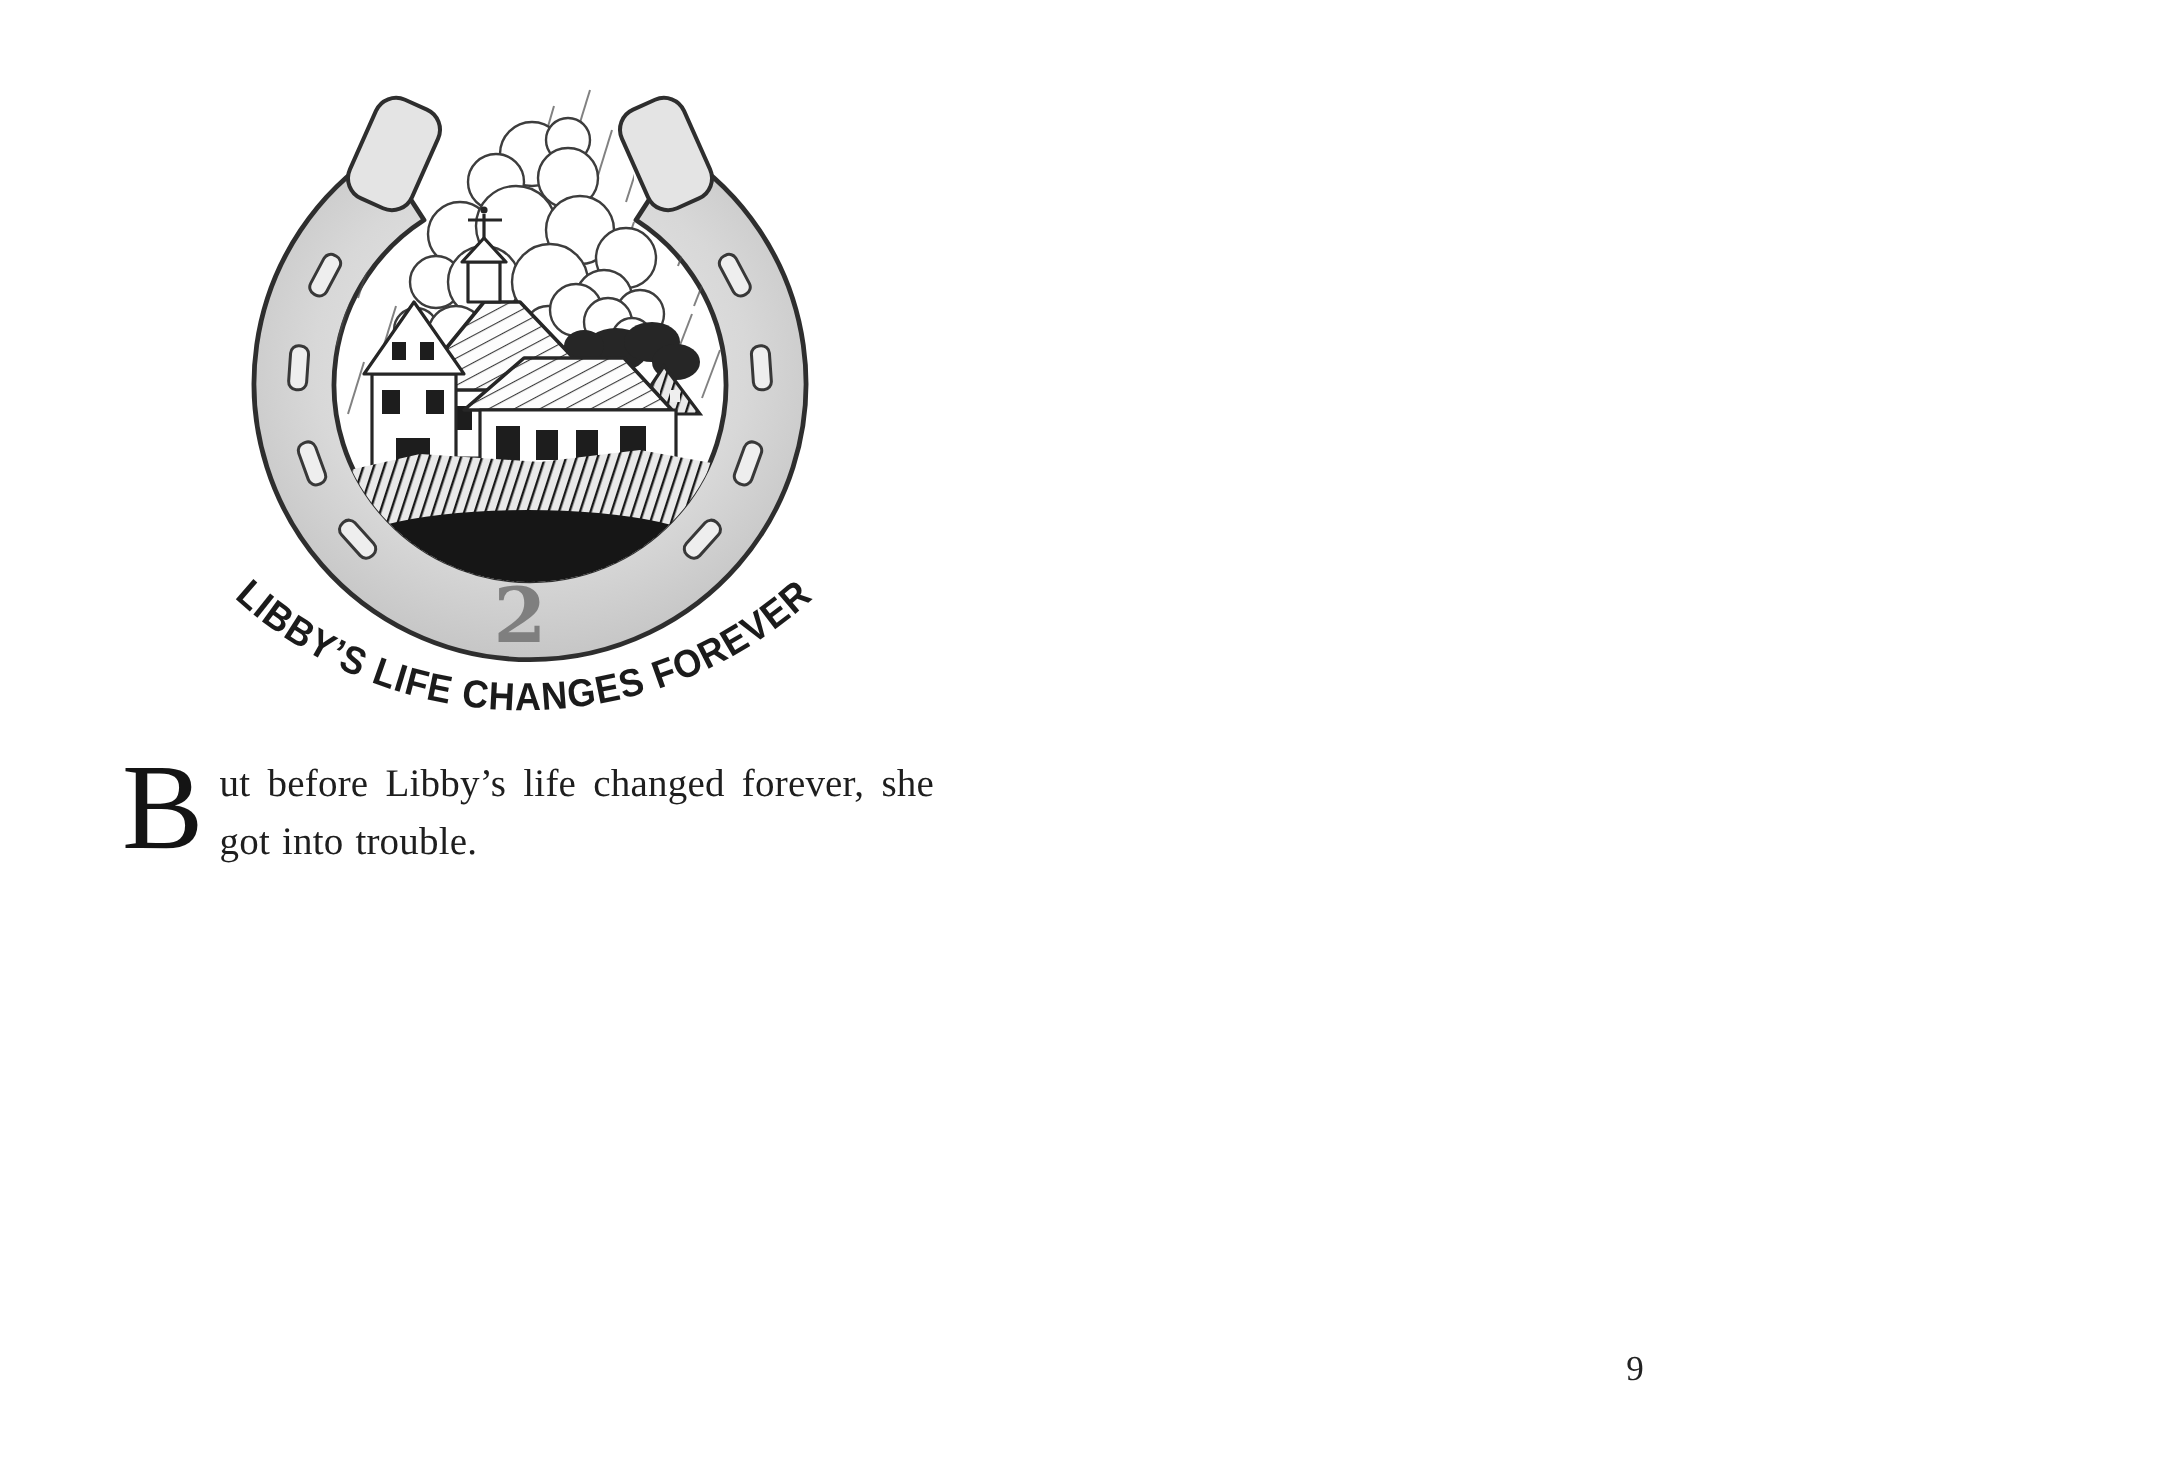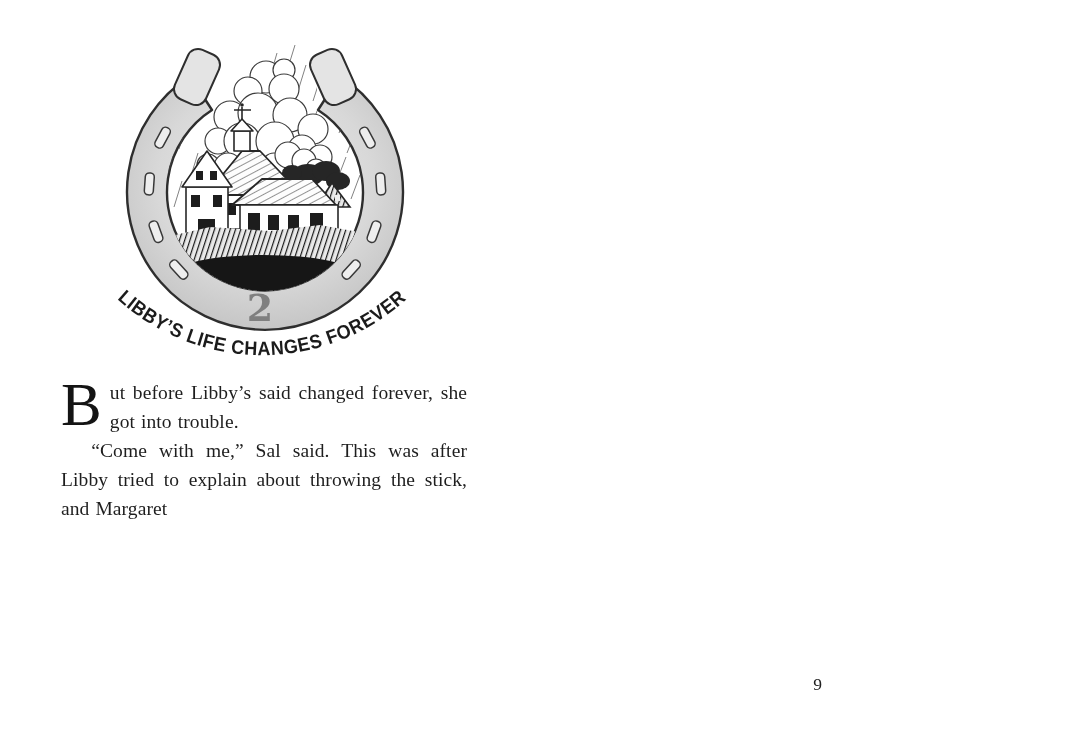--- a/index.html
+++ b/index.html
@@ -216,22 +216,21 @@
       </g>
 
       <text class="toe-number" x="190" y="296" text-anchor="middle">2</text>
 
       <text class="arc-title">
         <textPath href="#title-arc" startOffset="50%" text-anchor="middle" textLength="318" lengthAdjust="spacingAndGlyphs">LIBBY’S LIFE CHANGES FOREVER</textPath>
       </text>
     </svg>
 
     <div class="text-block text-block-left">
-      <p class="body-par"><span class="dropcap">B</span><span>ut before Libby’s said changed forever, she got into trouble.</span></p>
-      <p class="body-par indent">“Come with me,” Sal said. This was after Libby tried to explain about throwing the stick, and Margaret</p>
+      <p class="body-par"><span class="dropcap">B</span><span>ut before Libby’s life changed forever, she got into trouble.</span></p>
     </div>
   </div>
 
   <div class="page page-right">
     
   </div>
 
   <div class="page-number">9</div>
 
 </div>

